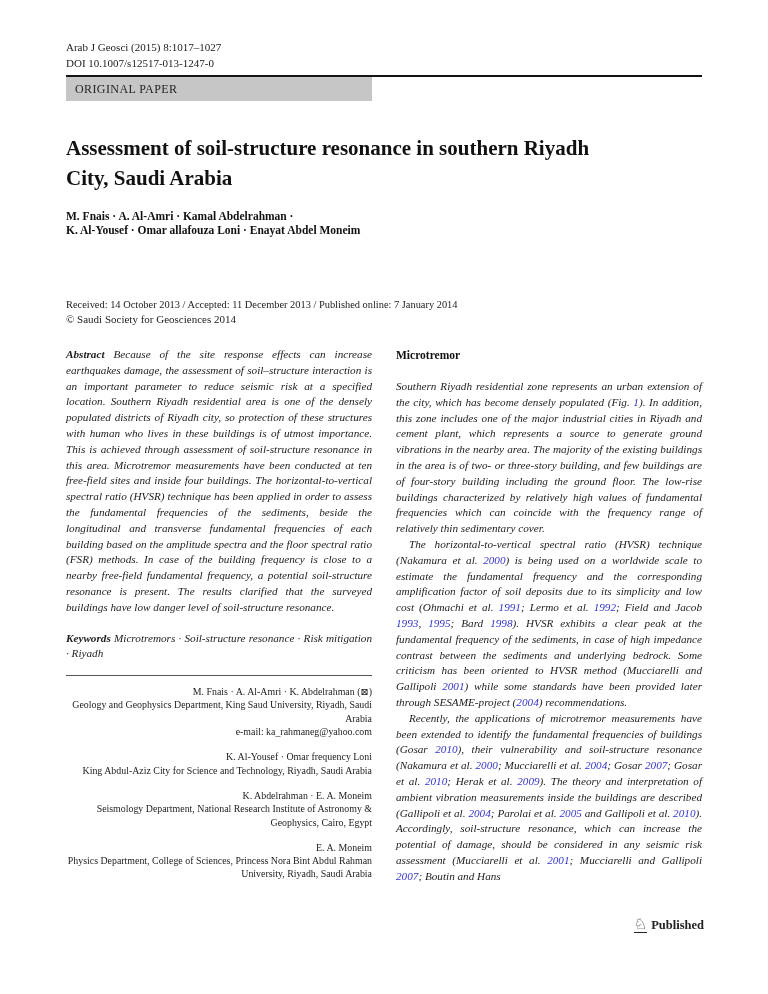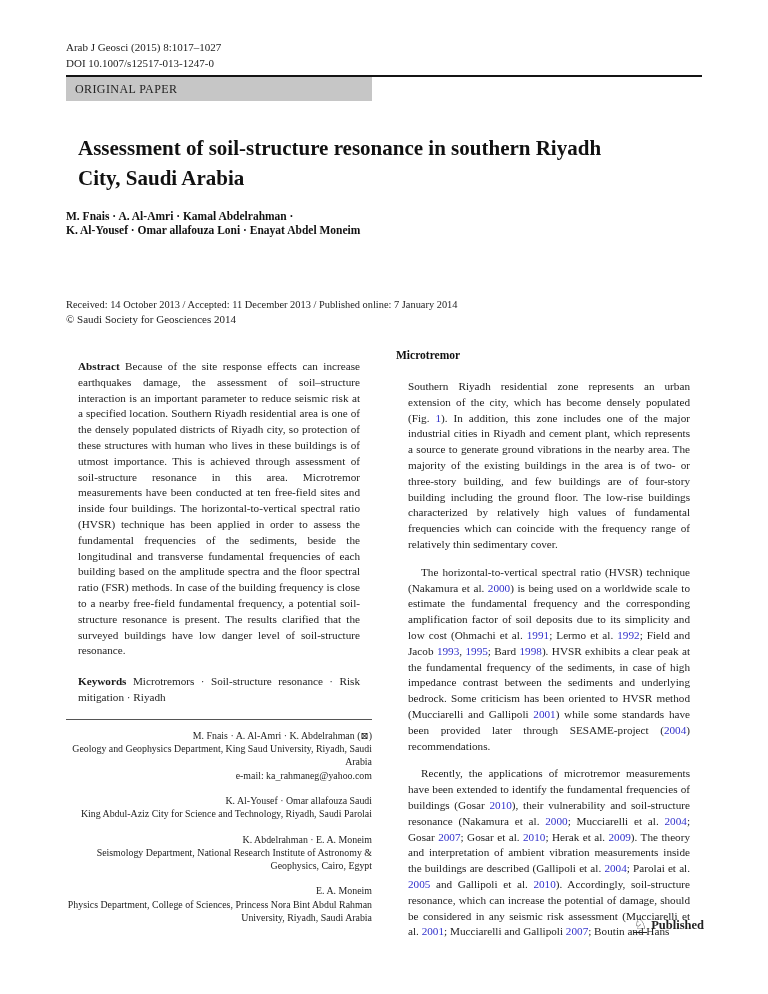--- a/index.html
+++ b/index.html
@@ -15,30 +15,30 @@
   }
   .jref,.doi{font-size:11px;line-height:16px;color:#1c1c1c;}
   .toprule{margin-top:4px;border-top:2px solid #141414;width:636px;}
   .badge{
     width:306px;height:24px;box-sizing:border-box;
     background:var(--badge-bg,#c6c6c6);
     display:flex;align-items:center;padding-left:9px;
     font-size:12px;letter-spacing:0.4px;color:#232323;
   }
   .title{
-    margin:32px 0 0 12px;
+    margin:32px 0 0 0;
     font-size:21px;font-weight:bold;line-height:30px;
     max-width:545px;color:#111;
   }
   .authors{margin-top:16px;font-size:11.5px;font-weight:bold;line-height:14px;color:#111;}
   .dates{margin-top:60px;font-size:10.4px;line-height:15px;}
   .copyright{font-size:11px;line-height:15px;}
   .columns{margin-top:20px;display:flex;gap:24px;}
   .col{width:306px;font-size:11.2px;line-height:15.8px;text-align:justify;}
-  .col p{margin:12px;}
+  .col p{margin:0;font-style:italic;}
   .abstract-label,.keywords-label{font-weight:bold;}
   .keywords-p{margin-top:15px !important;}
   .affil-sep{margin-top:13px;border-top:1px solid #555;width:306px;}
   .affil{font-size:9.9px;line-height:13.3px;text-align:right;margin-top:12px;}
   .affil .names{}
   .intro-h{margin:0;font-size:11.5px;font-weight:bold;color:#111;line-height:16px;}
   .p-first{margin-top:16px !important;}
   .p-indent{text-indent:13px;}
   .cite-link{color:var(--link-color,#3333cc);cursor:pointer;}
   .springer{
@@ -78,22 +78,22 @@
 
       <div class="affil-sep"></div>
 
       <div class="affil" style="margin-top:9px;">
         <div class="names">M. Fnais · A. Al-Amri · K. Abdelrahman (⊠)</div>
         <div>Geology and Geophysics Department, King Saud University, Riyadh, Saudi Arabia</div>
         <div>e-mail: ka_rahmaneg@yahoo.com</div>
       </div>
 
       <div class="affil">
-        <div class="names">K. Al-Yousef · Omar allafouza Saudi</div>
-        <div>King Abdul-Aziz City for Science and Technology, Riyadh, Saudi Parolai</div>
+        <div class="names">K. Al-Yousef · Omar frequency Loni</div>
+        <div>King Abdul-Aziz City for Science and Technology, Riyadh, Saudi Arabia</div>
       </div>
 
       <div class="affil">
         <div class="names">K. Abdelrahman · E. A. Moneim</div>
         <div>Seismology Department, National Research Institute of Astronomy &amp; Geophysics, Cairo, Egypt</div>
       </div>
 
       <div class="affil">
         <div class="names">E. A. Moneim</div>
         <div>Physics Department, College of Sciences, Princess Nora Bint Abdul Rahman University, Riyadh, Saudi Arabia</div>

